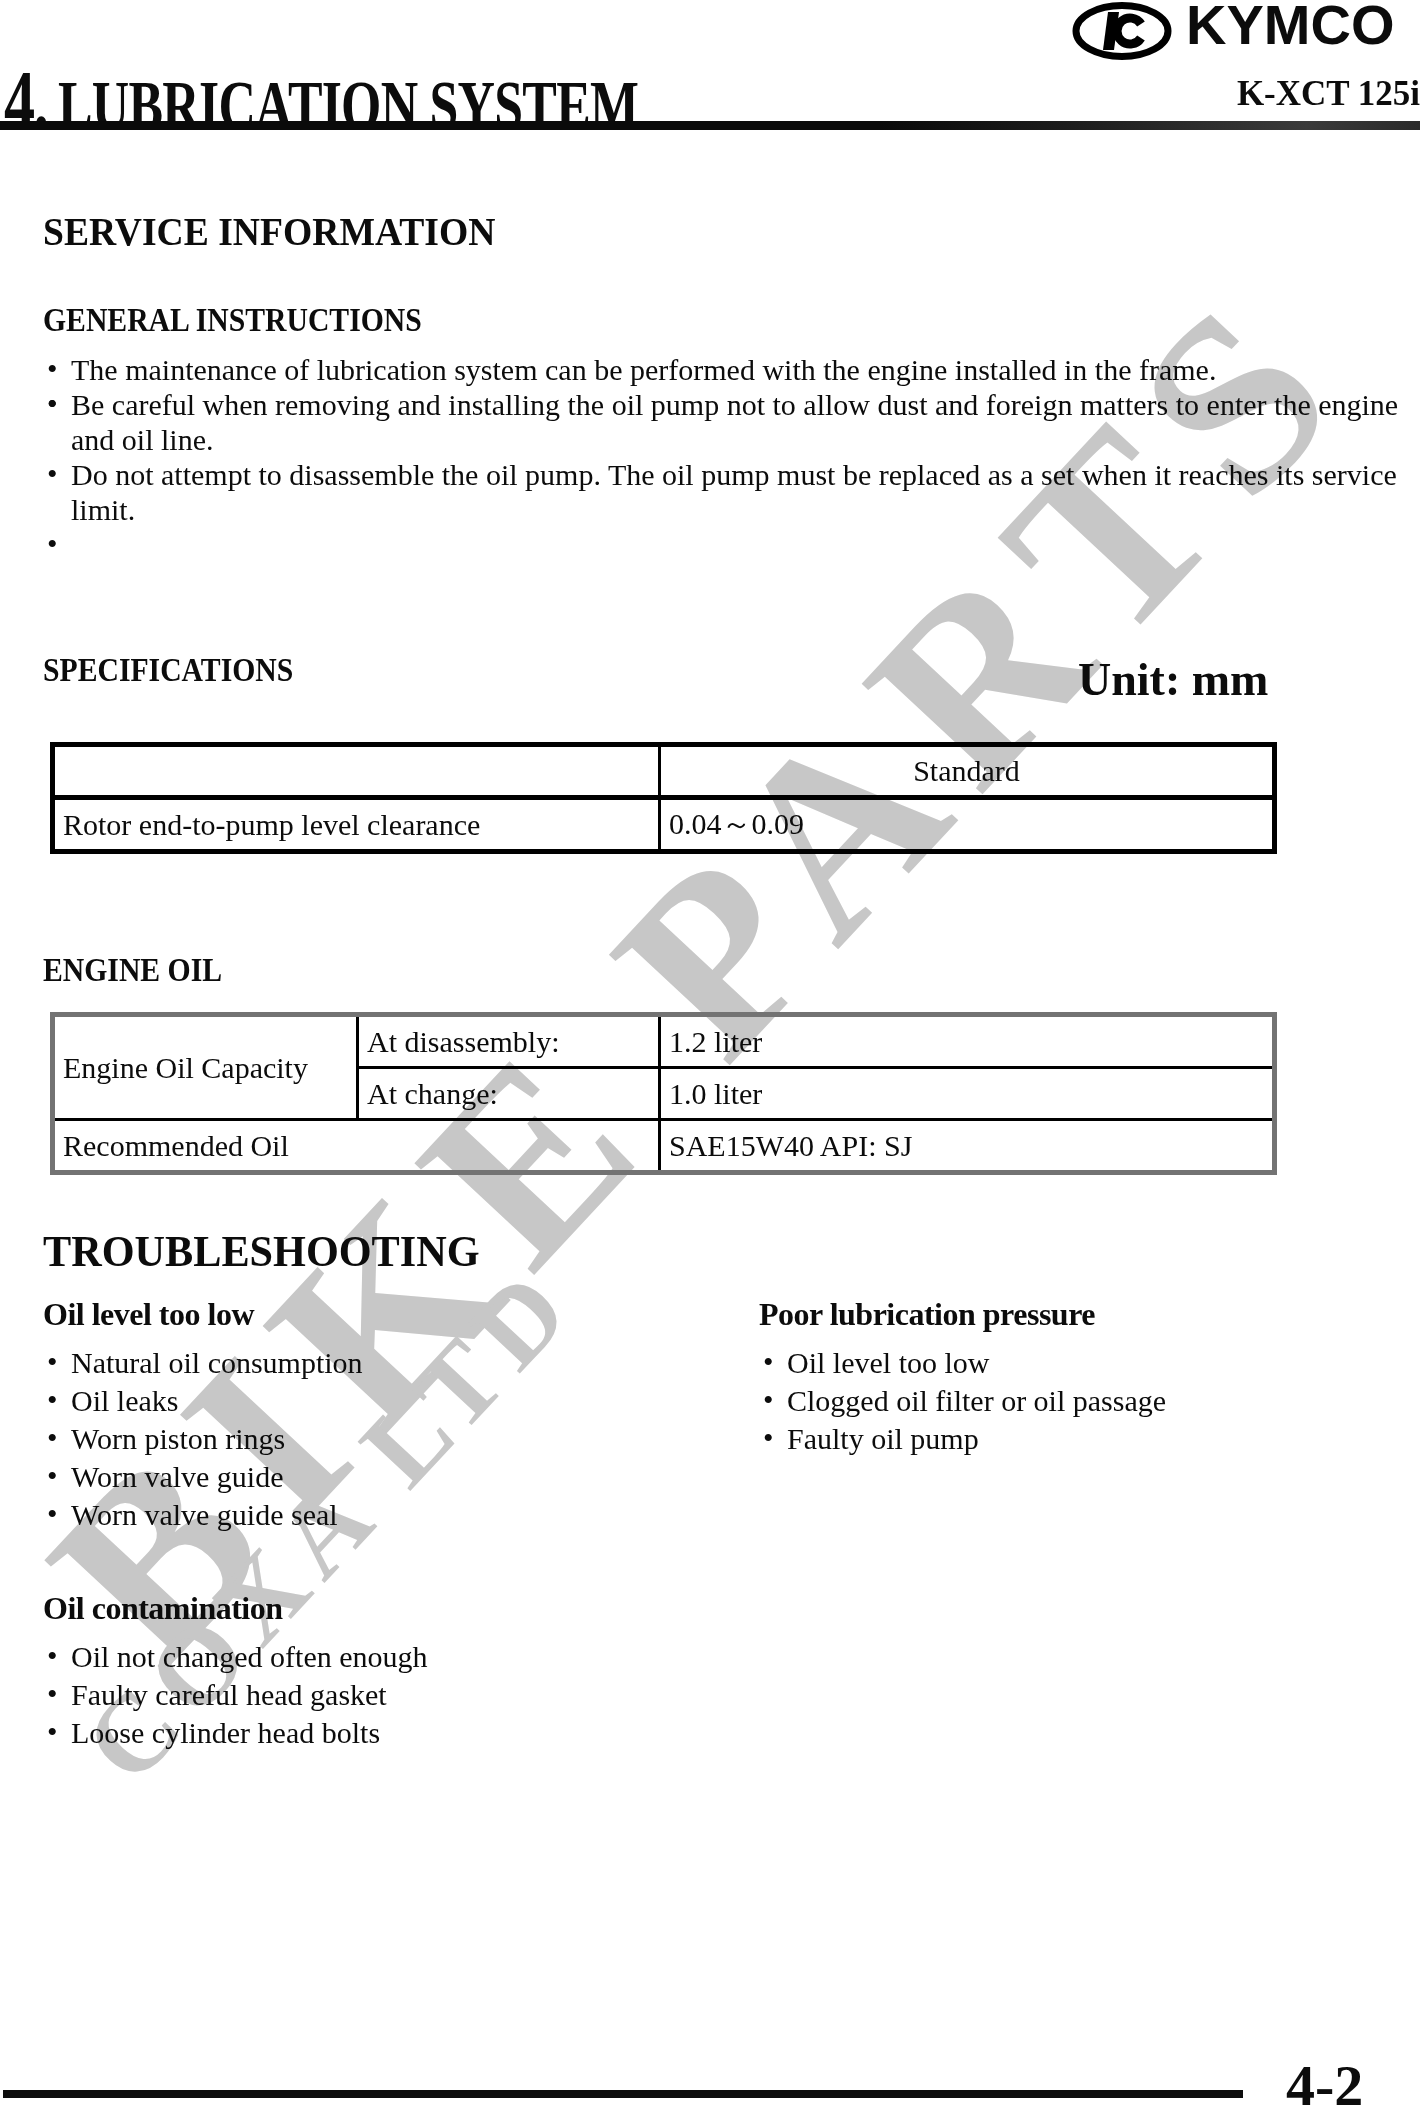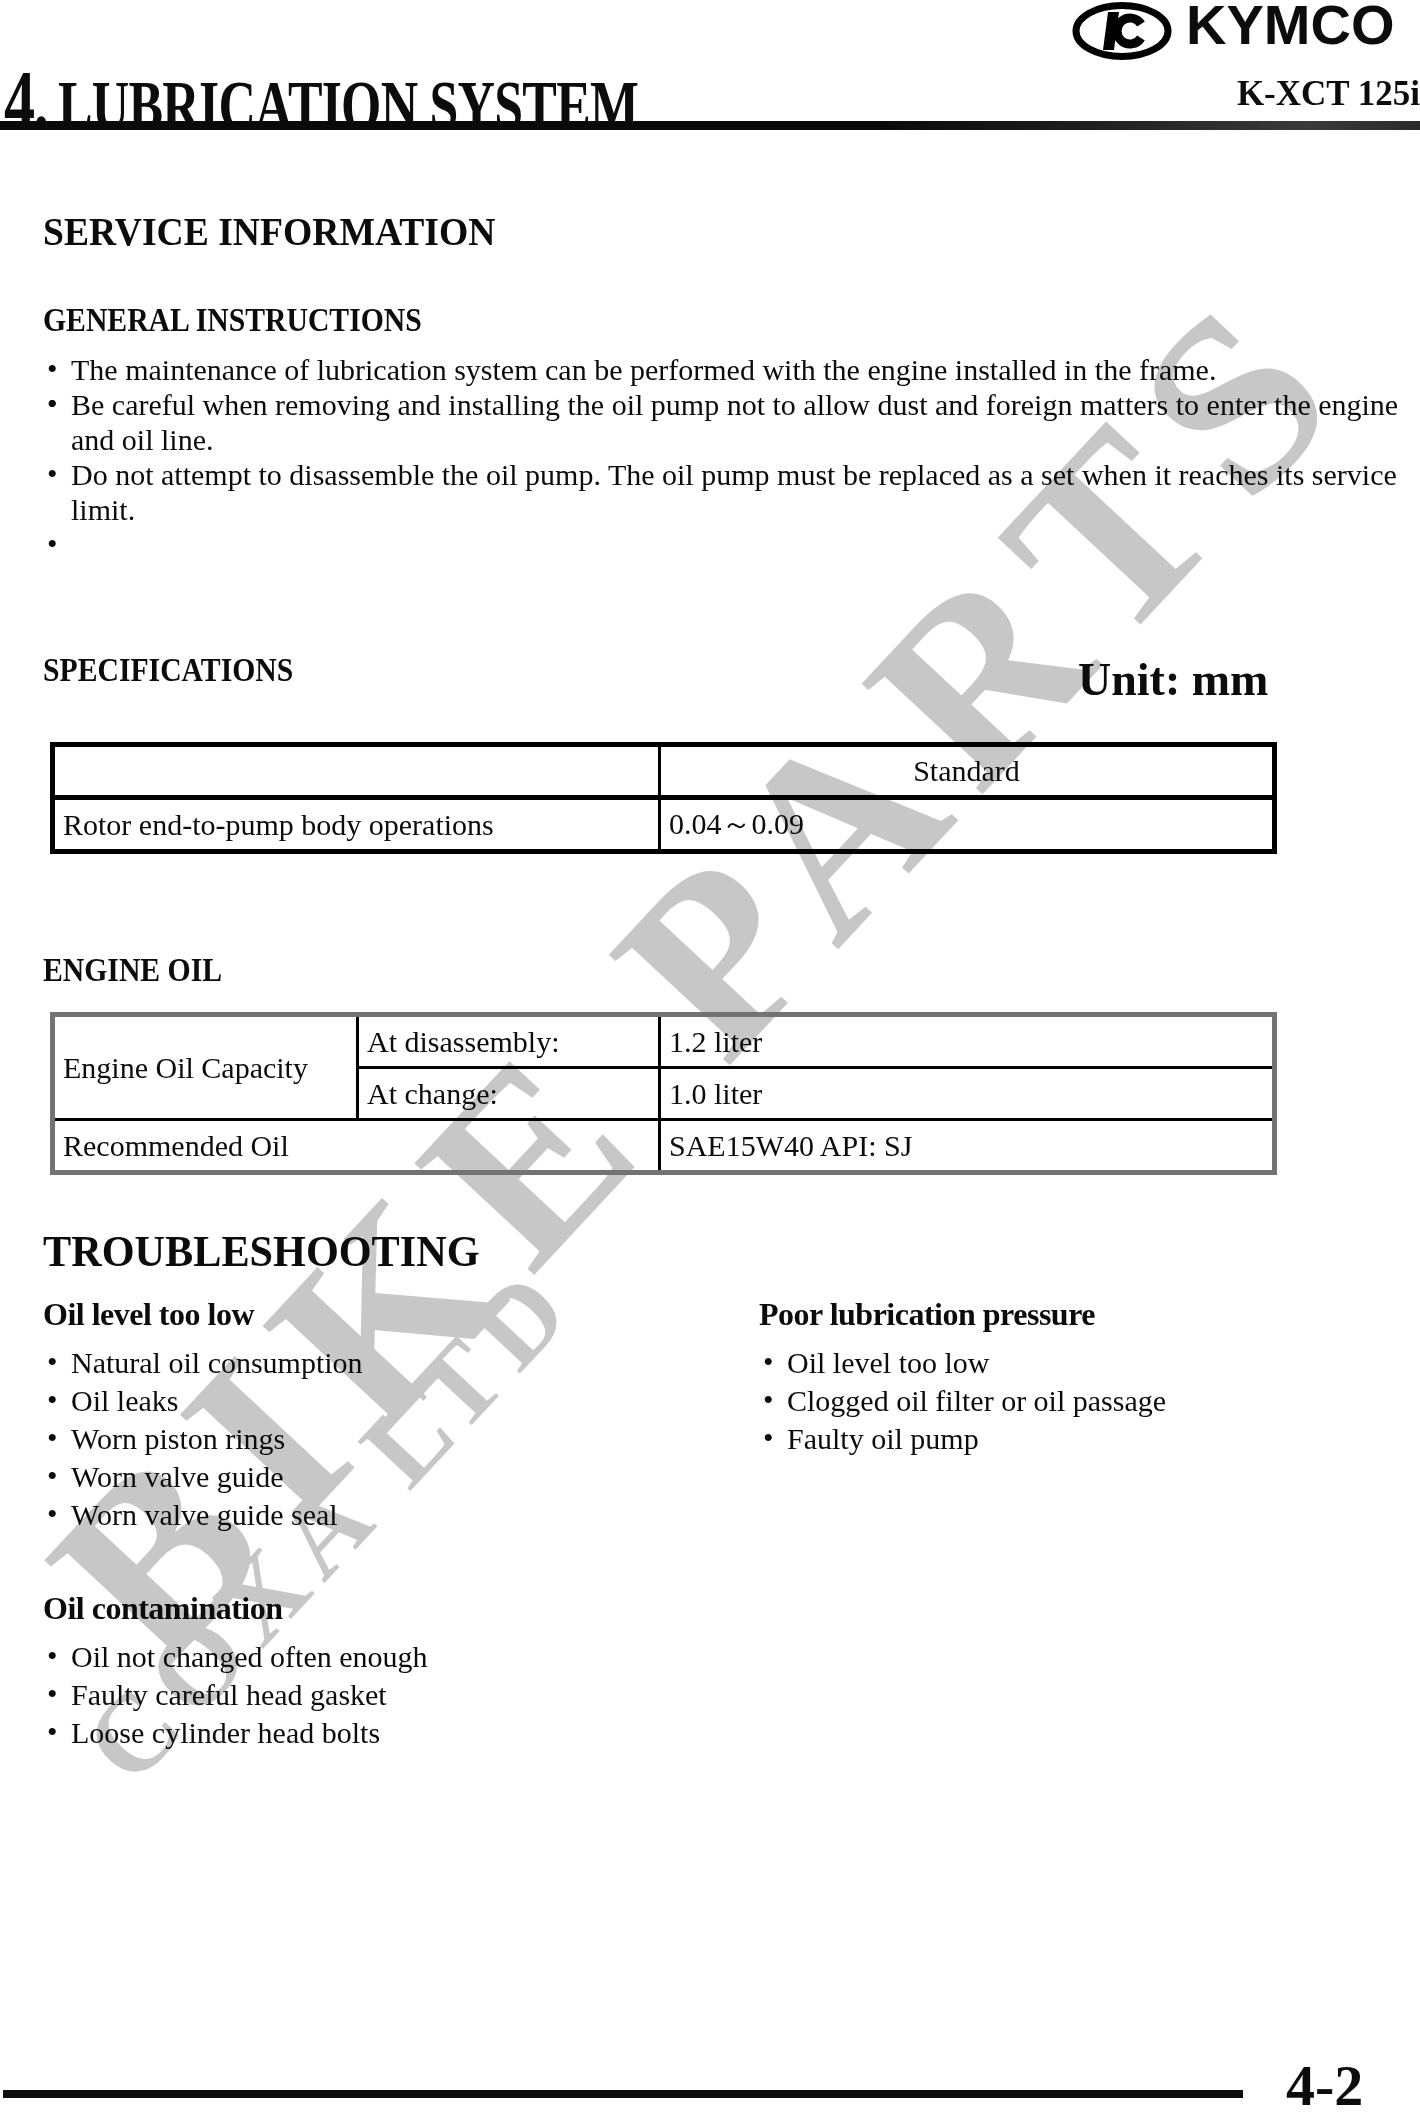--- a/index.html
+++ b/index.html
@@ -120,21 +120,21 @@
         <colgroup>
             <col style="width:607px">
             <col style="width:615px">
           </colgroup>
         <tbody>
             <tr class="hdr">
           <td></td>
           <td class="center">Standard</td>
         </tr>
         <tr>
-          <td>Rotor end-to-pump body operations</td>
+          <td>Rotor end-to-pump level clearance</td>
           <td>0.04～0.09</td>
         </tr>
       </tbody>
         </table>
     </div>
 
     <div class="h-sub h-engine">ENGINE OIL</div>
 
     <div class="engine-wrap">
       <table class="man">

